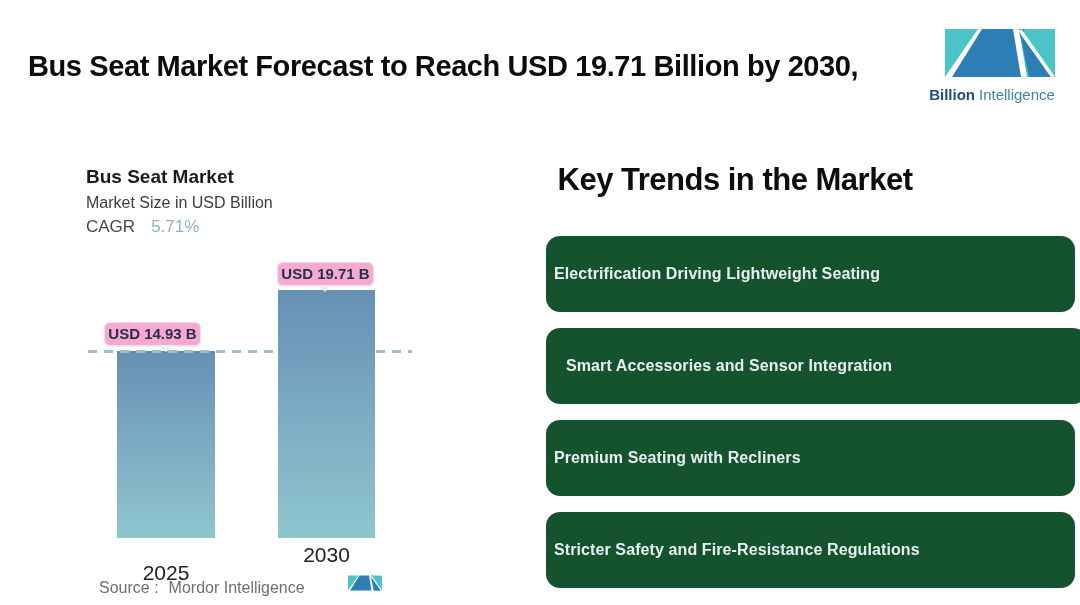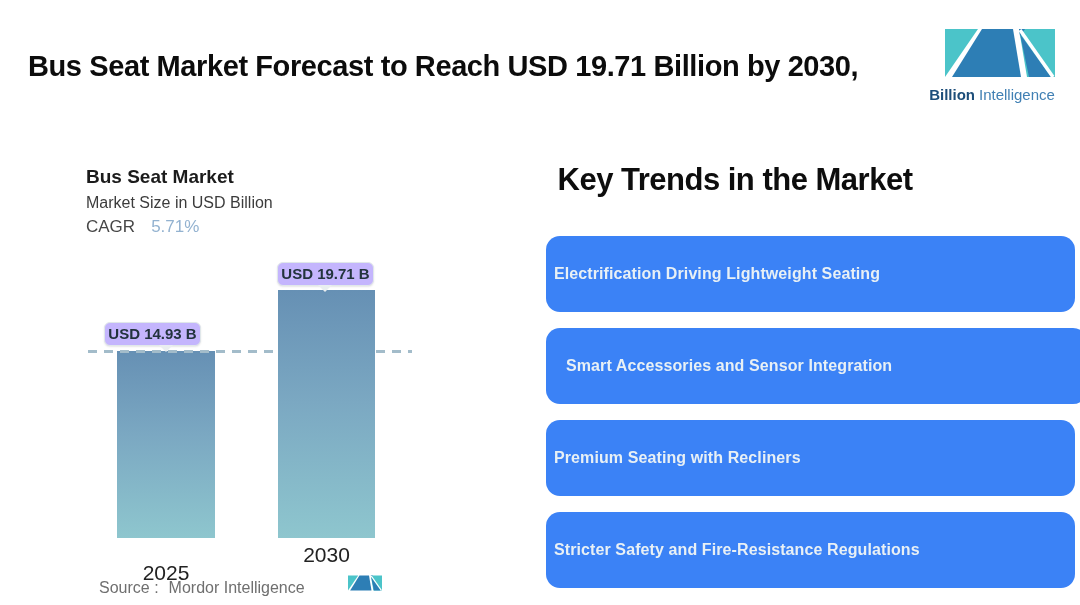--- a/index.html
+++ b/index.html
@@ -27,21 +27,21 @@
   
   .bar{position:absolute;background:linear-gradient(180deg,#6690b4 0%,#7ba8c2 45%,#8ec6ce 100%);}
   .bar.b2025{left:117px;top:351px;width:98px;height:187px;z-index:1;}
   .bar.b2030{left:278px;top:290px;width:97px;height:248px;z-index:3;}
   .dash-line{
     position:absolute;left:88px;top:350px;width:324px;height:3px;z-index:2;
     background:repeating-linear-gradient(90deg,#a3bcca 0 9px,transparent 9px 16px);
   }
   .tooltip{
     position:absolute;width:95px;height:22px;line-height:22px;z-index:5;
-    background:#c4b5fd;border:1px solid #e0e7ea;border-radius:6px;
+    background:#f9a8d4;border:1px solid #e0e7ea;border-radius:6px;
     text-align:center;font-size:15px;font-weight:700;color:#22333d;
     box-shadow:0 1px 2px rgba(0,0,0,0.10);
   }
   .tooltip.t1{left:104px;top:322px;}
   .tooltip.t2{left:277px;top:262px;}
   .tooltip-pointer{
     position:absolute;width:0;height:0;z-index:5;
     border-left:7px solid transparent;border-right:7px solid transparent;
     border-top:7px solid #e9eef0;
   }
@@ -54,21 +54,21 @@
   .source-row{position:absolute;left:99px;top:579px;font-size:16px;color:#6f6f6f;}
   .source-row .source-value{margin-left:10px;}
   .footer-logo{position:absolute;left:348px;top:575px;width:34px;height:16px;}
   
   .trends-heading{
     position:absolute;left:435px;top:162px;width:600px;text-align:center;
     font-size:31px;font-weight:700;color:#0d0d0d;letter-spacing:-0.5px;
   }
   .trend-box{
     position:absolute;left:546px;width:529px;height:76px;border-radius:14px;
-    background:#3b82f6;display:flex;align-items:center;
+    background:#14532d;display:flex;align-items:center;
   }
   .trend-box .trend-label{
     padding-left:8px;font-size:16px;font-weight:700;color:#e8f0f5;letter-spacing:0.1px;
   }
   .trend-box.tb0{top:236px;}
   .trend-box.tb1{top:328px;padding-left:12px;}
   .trend-box.tb2{top:420px;}
   .trend-box.tb3{top:512px;}
 </style>
 </head>

